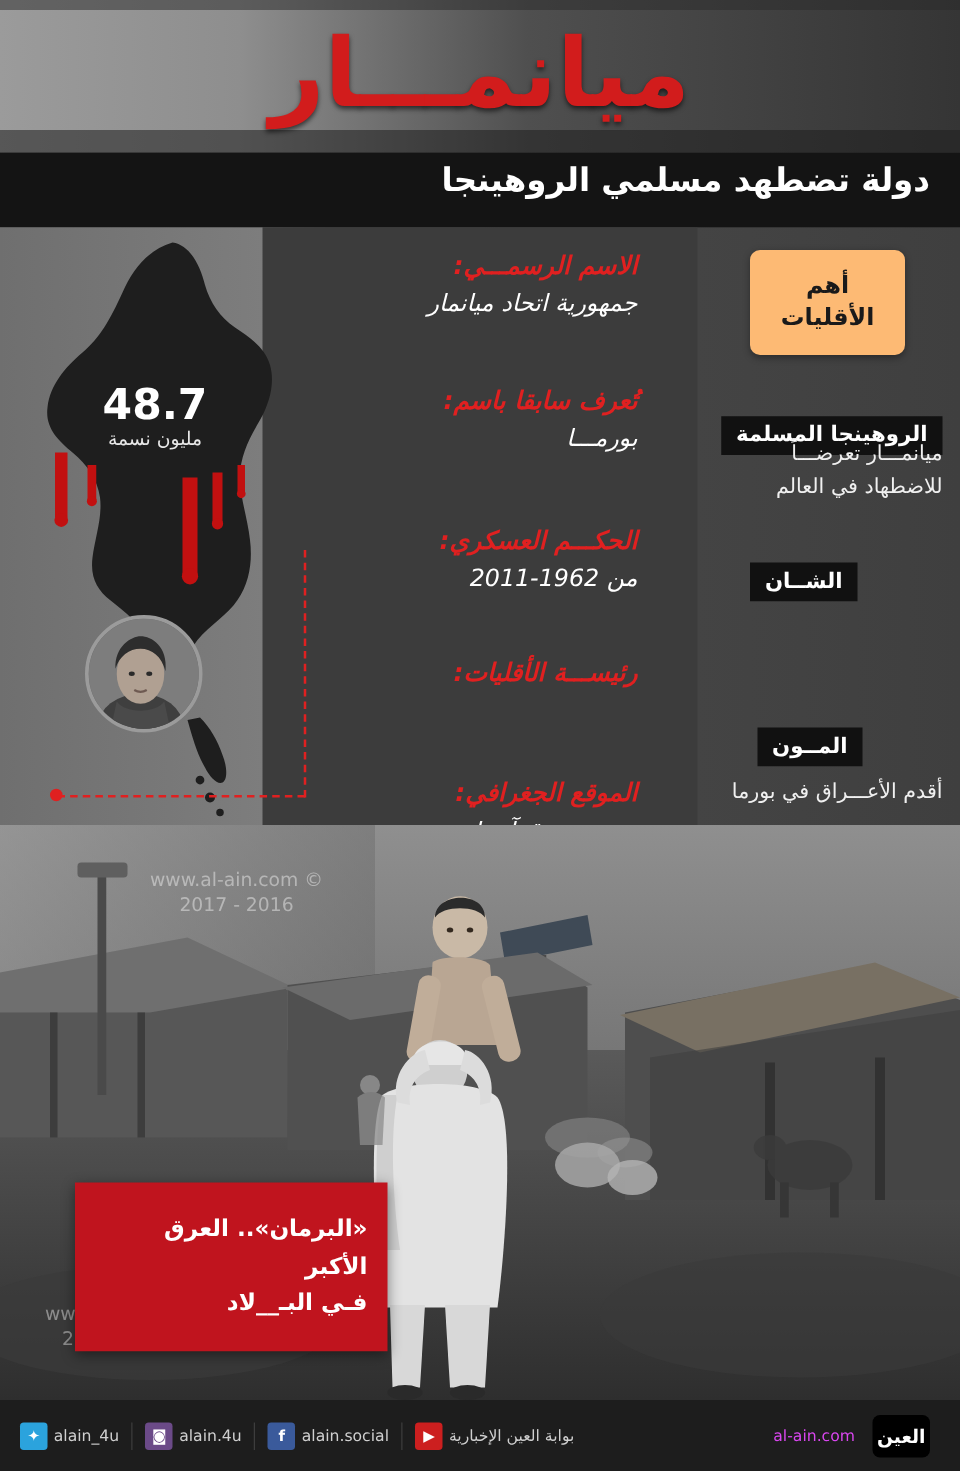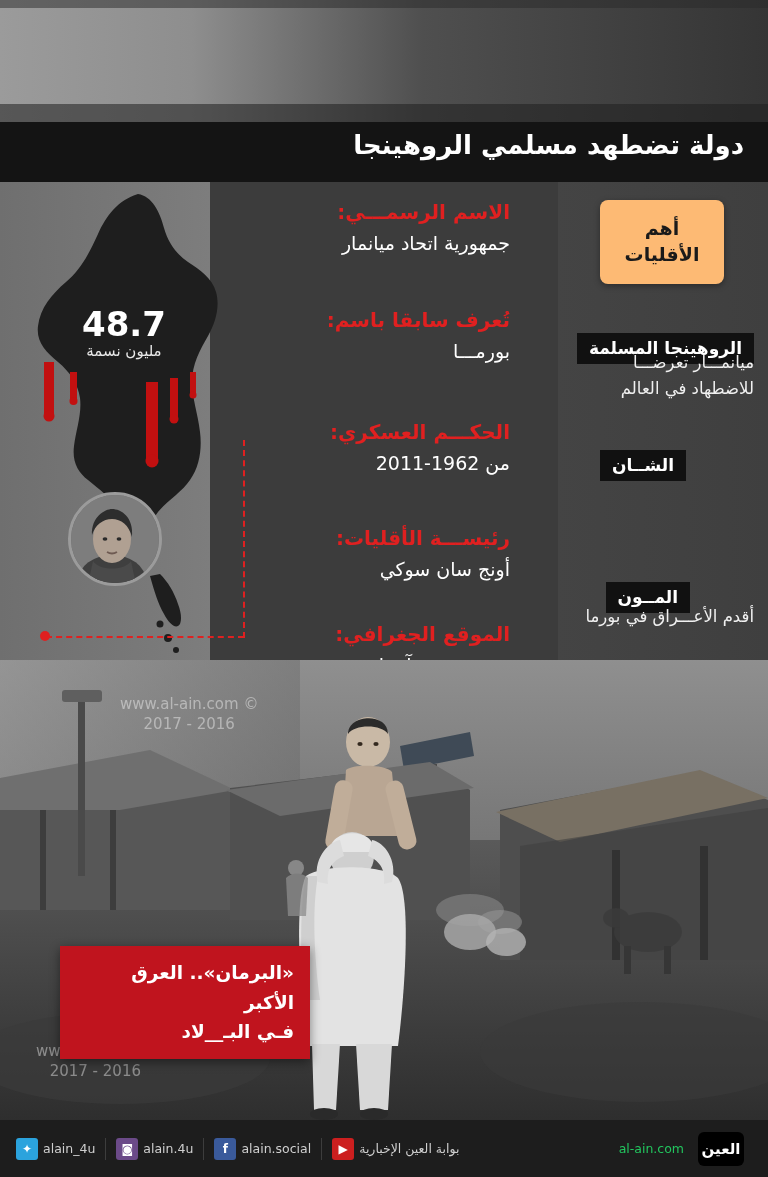--- a/index.html
+++ b/index.html
@@ -57,21 +57,21 @@
   .blk-label {
     position:absolute; background:#111; color:#fff; font-weight:bold;
     font-size:17px; padding:5px 12px 6px 12px; white-space:nowrap;
   }
   .left-desc {
     position:absolute; color:#f0f0f0; font-size:16.5px; line-height:1.55;
     text-align:right; width:178px; right:14px;
   }
 
   
-  .row { position:absolute; right:258px; text-align:right; width:290px; }
+  .row { position:absolute; right:258px; text-align:right; width:290px;font-style:italic; }
   .row .lbl { color:#e02020; font-weight:bold; font-size:20px; letter-spacing:1px; }
   .row .val { color:#ffffff; font-size:19px; margin-top:6px; line-height:1.4; }
 
   
   .map-wrap { position:absolute; left:18px; top:186px; width:236px; height:470px; }
   .pop-num {
     position:absolute; left:82px; top:310px; color:#ffffff; font-weight:bold;
     font-size:34px; text-align:center; width:120px;
   }
   .pop-lbl {
@@ -100,38 +100,38 @@
   .photo-area {
     position:absolute; left:0; top:660px; width:768px; height:460px;
     overflow:hidden; background:#555;
   }
   .wm { position:absolute; color:rgba(255,255,255,.42); font-size:15px; line-height:1.3; text-align:center; }
 
   
   .caption-box {
     position:absolute; left:60px; top:946px; width:250px; min-height:74px;
     background:#c0141e; color:#fff; font-weight:bold; font-size:18.5px;
-    padding:12px 16px; line-height:1.6; text-align:right;
+    padding:23px 16px; line-height:1.6; text-align:right;
     box-shadow:0 3px 10px rgba(0,0,0,.45);
   }
 
   
   .footer {
     position:absolute; left:0; top:1120px; width:768px; height:57px;
     background:#1d1d1d; display:flex; align-items:center;
   }
   .social { display:flex; align-items:center; gap:5px; margin-right:0; }
   .social .ic {
     width:22px; height:22px; border-radius:3px; background:#3a3a3a;
     display:flex; align-items:center; justify-content:center;
     color:#fff; font-size:12px; font-weight:bold;
   }
   .social .hnd { color:#cfcfcf; font-size:12.5px; }
   .sep { width:1px; height:22px; background:#3d3d3d; margin:0 10px; }
-  .site { color:#22c55e; font-size:12.5px; }
+  .site { color:#d946ef; font-size:12.5px; }
   .brand {
     width:46px; height:34px; background:#000000; border-radius:6px;
     display:flex; align-items:center; justify-content:center;
     color:#fff; font-size:15px; font-weight:bold;
   }
 </style>
 </head>
 <body>
 
 <div class="poster">
@@ -144,57 +144,57 @@
           <stop offset="0%" stop-color="#353535"></stop>
           <stop offset="45%" stop-color="#4f4f4f"></stop>
           <stop offset="75%" stop-color="#8e8e8e"></stop>
           <stop offset="100%" stop-color="#9b9b9b"></stop>
         </linearGradient>
       </defs>
       <rect width="768" height="122" fill="url(#tg)"></rect>
       <rect x="0" y="0" width="768" height="8" fill="#2a2a2a" opacity=".5"></rect>
       <rect x="0" y="104" width="768" height="18" fill="#1f1f1f" opacity=".55"></rect>
     </svg>
+    <div class="main-title">ميانمـــار</div>
   </div>
 
   <div class="subtitle-band"></div>
   <div class="subtitle">دولة تضطهد مسلمي الروهينجا</div>
 
   <div class="body-area"></div>
   <div class="info-panel"></div>
   <div class="left-panel"></div>
 
   <div class="minor-badge">
     <span>أهم</span>
     <span>الأقليات</span>
   </div>
 
   <div class="blk-label" style="right:14px; top:312px;margin-top:21px;">الروهينجا المسلمة</div>
   <div class="left-desc" style="top:350px;">ميانمـــار تعرضـــاً للاضطهاد في العالم</div>
 
   <div class="blk-label" style="right:82px; top:450px;">الشــان</div>
 
   <div class="blk-label" style="right:78px; top:582px;">المــون</div>
-  <div class="left-desc" style="top:604px;">أقدم الأعـــراق في بورما</div>
+  <div class="left-desc" style="top:620px;">أقدم الأعـــراق في بورما</div>
 
   <div class="row" style="top:200px;">
     <div class="lbl">الاسم الرسمـــي:</div>
     <div class="val">جمهورية اتحاد ميانمار</div>
   </div>
   <div class="row" style="top:308px;">
     <div class="lbl">تُعرف سابقا باسم:</div>
     <div class="val">بورمـــا</div>
   </div>
   <div class="row" style="top:420px;">
     <div class="lbl">الحكـــم العسكري:</div>
     <div class="val">من 1962-2011</div>
   </div>
   <div class="row" style="top:526px;">
     <div class="lbl">رئيســـة الأقليات:</div>
-    <div class="val">أونج سان سوكي</div>
   </div>
   <div class="row" style="top:622px;">
     <div class="lbl">الموقع الجغرافي:</div>
     <div class="val">جنوب شرق آسيا</div>
   </div>
 
   <div class="map-wrap">
     <svg width="236" height="470" viewBox="0 0 236 470">
       <path fill="#1e1e1e" d="M120 8 C100 14 88 30 80 48 C70 70 62 84 48 96 C34 108 22 122 20 140
         C18 156 28 166 40 176 C52 186 60 198 62 212 C64 228 58 244 56 260

